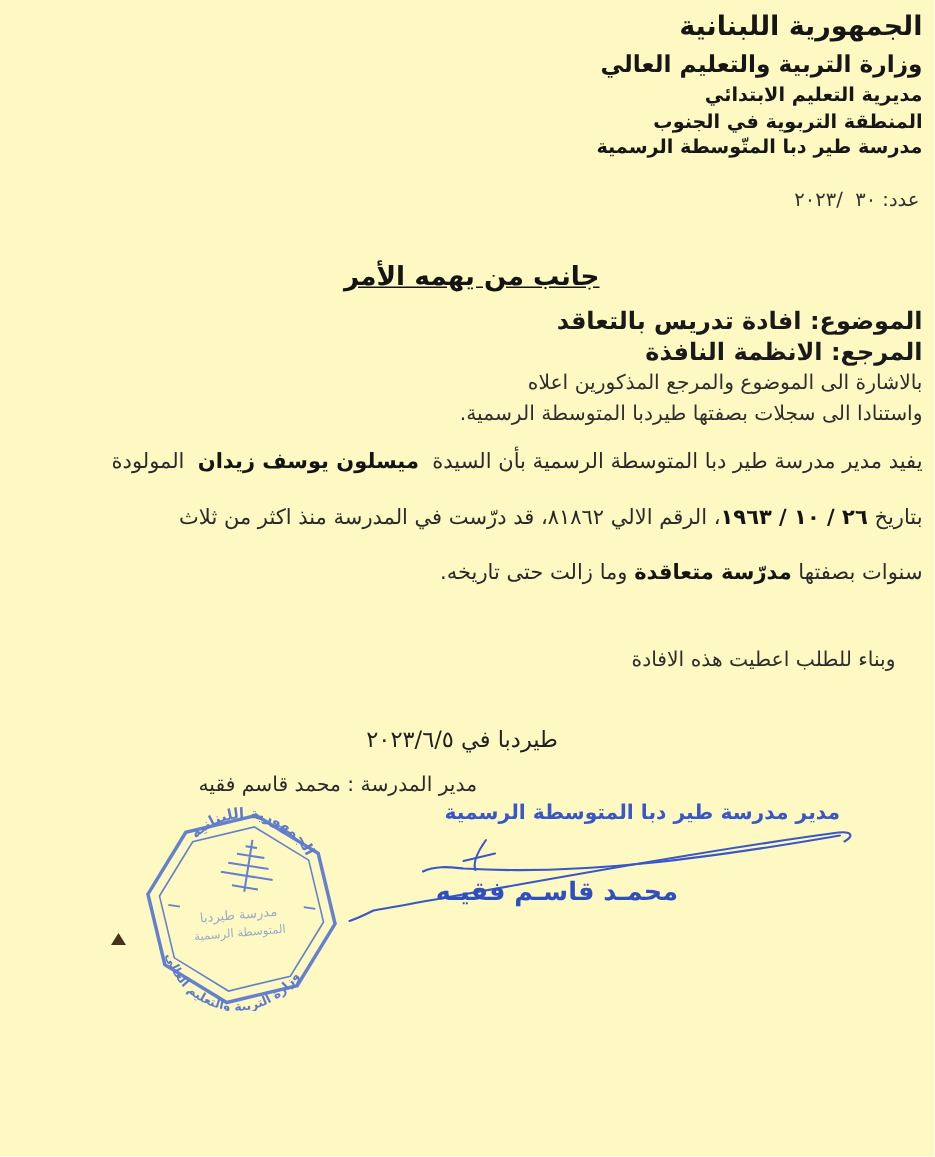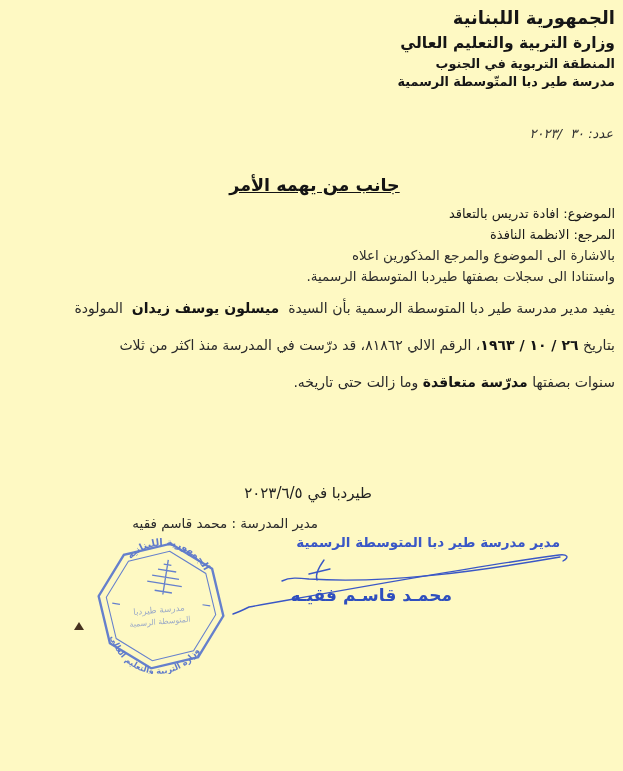--- a/index.html
+++ b/index.html
@@ -13,26 +13,26 @@
     overflow:hidden;
     padding-left:24px;
   }
   .abs{position:absolute;}
   
   .letterhead{top:4px;right:8px;text-align:right;color:#161616;}
   .h1{font-size:18px;font-weight:bold;line-height:27px;}
   .h2{font-size:15.5px;font-weight:bold;line-height:24px;}
   .h3{font-size:12.8px;font-weight:bold;line-height:17.5px;}
   
-  .meta{top:123px;right:10px;font-size:13px;line-height:22px;text-align:left;color:#303030;font-style:italic;}
+  .meta{top:123px;right:10px;font-size:13px;line-height:22px;text-align:left;color:#303030;}
   
   .salutation{top:175px;left:30px;right:0;text-align:center;font-size:17.5px;font-weight:bold;color:#141414;text-decoration:underline;}
   
   .subject{top:203px;right:8px;text-align:right;}
-  .subj-b{font-size:13px;font-weight:normal;line-height:21px;color:#1a1a1a;}
+  .subj-b{font-size:16px;font-weight:bold;line-height:21px;color:#1a1a1a;}
   .subj-r{font-size:13.5px;line-height:20.5px;color:#2e2e2e;margin-left:28px;}
   
   .bodyblock{top:290px;right:8px;left:20px;text-align:right;font-size:14px;color:#2a2a2a;}
   .body-line{line-height:37px;white-space:nowrap;}
   .body-line b{color:#141414;}
   
   .grant{top:432px;right:26px;font-size:13.5px;color:#2e2e2e;}
   .placedate{top:484px;right:251px;font-size:15px;color:#222;}
   .directorline{top:515px;right:305px;font-size:13.5px;color:#2a2a2a;}
   
@@ -47,20 +47,21 @@
     border-bottom:8px solid #46321f;}
 </style>
 </head>
 <body>
 
 <div class="page">
 
   <div class="abs letterhead">
     <div class="h1">الجمهورية اللبنانية</div>
     <div class="h2">وزارة التربية والتعليم العالي</div>
+    <div class="h3">مديرية التعليم الابتدائي</div>
     <div class="h3">المنطقة التربوية في الجنوب</div>
     <div class="h3">مدرسة طير دبا المتّوسطة الرسمية</div>
   </div>
 
   <div class="abs meta">
     <div>عدد: ٣٠&nbsp; /٢٠٢٣</div>
   </div>
 
   <div class="abs salutation">جانب من يهمه الأمر</div>
 
@@ -70,20 +71,21 @@
     <div class="subj-r">بالاشارة الى الموضوع والمرجع المذكورين اعلاه</div>
     <div class="subj-r">واستنادا الى سجلات بصفتها طيردبا المتوسطة الرسمية.</div>
   </div>
 
   <div class="abs bodyblock">
     <div class="body-line"><span>يفيد مدير مدرسة طير دبا المتوسطة الرسمية بأن السيدة &nbsp;</span><b>ميسلون يوسف زيدان</b><span>&nbsp; المولودة</span></div>
     <div class="body-line"><span>بتاريخ </span><b>٢٦ / ١٠ / ١٩٦٣</b><span>، الرقم الالي ٨١٨٦٢، قد درّست في المدرسة منذ اكثر من ثلاث</span></div>
     <div class="body-line"><span>سنوات بصفتها </span><b>مدرّسة متعاقدة</b><span> وما زالت حتى تاريخه.</span></div>
   </div>
 
+  <div class="abs grant">وبناء للطلب اعطيت هذه الافادة</div>
   <div class="abs placedate">طيردبا في ٢٠٢٣/٦/٥</div>
   <div class="abs directorline">مدير المدرسة : محمد قاسم فقيه</div>
 
   <div class="abs stamp-title">مدير مدرسة طير دبا المتوسطة الرسمية</div>
 
   <svg class="abs signature-svg" width="368" height="84" viewBox="0 0 368 84">
     <g fill="none" stroke="#3a57c6" stroke-width="1.4" stroke-linecap="round">
       <path d="M4,68 C10,66 14,64 20,61 C110,45 240,21 330,9 C338,8 341,11 334,15"></path>
       <path d="M331,11 C250,25 160,38 80,33 C70,32 61,31 53,35"></path>
       <path d="M95,14 C90,21 86,29 88,34"></path>

